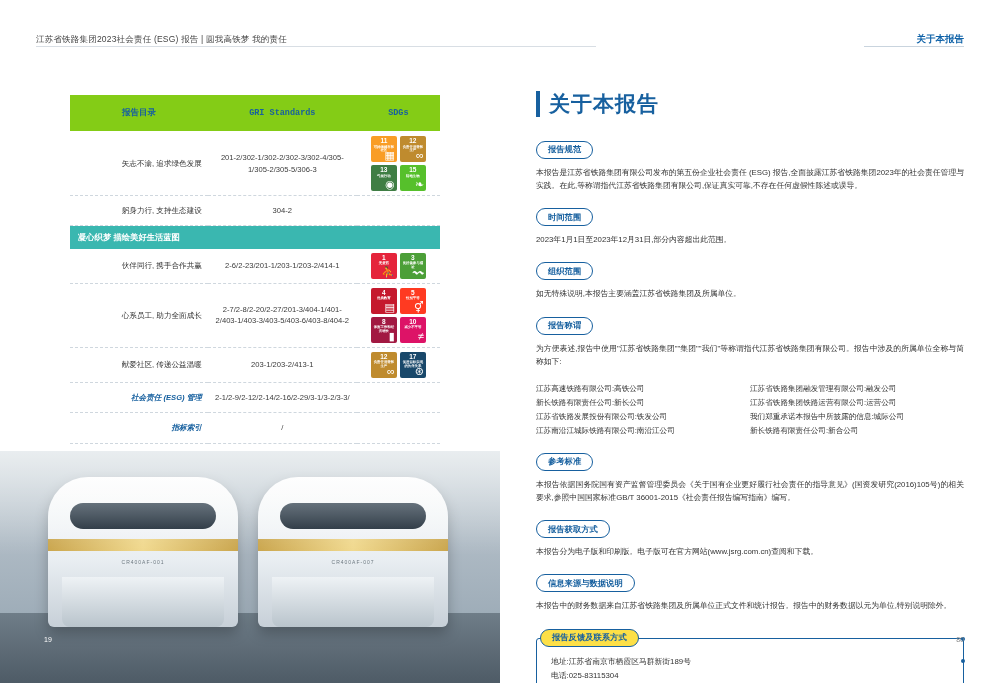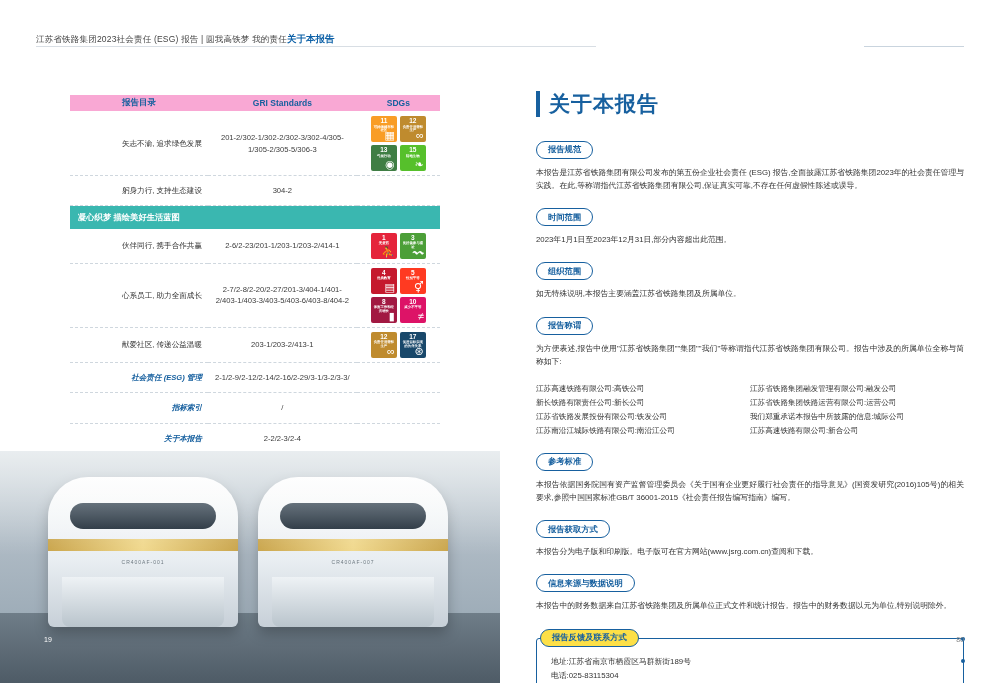--- a/index.html
+++ b/index.html
@@ -9,38 +9,38 @@
     font-family:"Liberation Sans","DejaVu Sans",sans-serif;
     color:#2b2b2b;
     overflow:hidden;
     position:relative;
   }
   .page{position:absolute;inset:0;}
 
   
   .hdr{
     position:absolute;left:36px;top:33px;width:928px;
-    display:flex;align-items:flex-end;
+    display:flex;align-items:flex-end;justify-content:space-between;
   }
   .hdr-left{font-size:8.5px;color:#444;letter-spacing:.2px;}
   .hdr-right{font-size:9.5px;color:#0f62a8;font-weight:bold;}
   .hdr-rule{
     position:absolute;right:36px;top:46px;width:100px;height:1px;background:#c9d4de;
   }
   .hdr-rule2{
     position:absolute;left:36px;top:46px;width:560px;height:1px;background:#d8dee4;
   }
 
   
   .left{position:absolute;left:0;top:0;width:500px;height:683px;overflow:hidden;}
   .tbl{position:absolute;left:70px;top:95px;width:370px;}
   .tbl table{border-collapse:collapse;width:100%;}
   .tbl th{
-    background:#f9a8d4;color:#17609f;font-size:8.5px;font-weight:bold;
-    padding:2px 4px;text-align:center;border-bottom:1px solid #ffffff;
+    background:#84cc16;color:#17609f;font-size:8.5px;font-weight:bold;
+    padding:12px 4px;text-align:center;border-bottom:1px solid #ffffff;font-family:Liberation Mono, monospace;
   }
   .tbl th.c1{width:140px;}
   .tbl th.c2{width:150px;}
   .tbl th.c3{width:80px;}
   .tbl td{
     font-size:7.6px;color:#333;padding:9px 6px;vertical-align:middle;
     border-bottom:1px dashed #cfd7de;line-height:1.5;
   }
   .tbl td.c1{text-align:right;}
   .tbl td.c2{text-align:center;color:#3a3a3a;}
@@ -323,21 +323,21 @@
       <div id="namesL">
           <div>江苏高速铁路有限公司:高铁公司</div>
           <div>新长铁路有限责任公司:新长公司</div>
           <div>江苏省铁路发展投份有限公司:铁发公司</div>
           <div>江苏南沿江城际铁路有限公司:南沿江公司</div>
         </div>
       <div id="namesR">
           <div>江苏省铁路集团融发管理有限公司:融发公司</div>
           <div>江苏省铁路集团铁路运营有限公司:运营公司</div>
           <div>我们郑重承诺本报告中所披露的信息:城际公司</div>
-          <div>江苏高速铁路有限公司:新合公司</div>
+          <div>新长铁路有限责任公司:新合公司</div>
         </div>
     </div>
 
     <div style="height:12px"></div>
     <div id="sections2">
         <div class="sec"><div class="pill">参考标准</div><div class="body">本报告依据国务院国有资产监督管理委员会《关于国有企业更好履行社会责任的指导意见》(国资发研究(2016)105号)的相关要求,参照中国国家标准GB/T 36001-2015《社会责任报告编写指南》编写。</div></div>
         <div class="sec"><div class="pill">报告获取方式</div><div class="body">本报告分为电子版和印刷版。电子版可在官方网站(www.jsrg.com.cn)查阅和下载。</div></div>
         <div class="sec"><div class="pill">信息来源与数据说明</div><div class="body">本报告中的财务数据来自江苏省铁路集团及所属单位正式文件和统计报告。报告中的财务数据以元为单位,特别说明除外。</div></div>
       </div>
 

